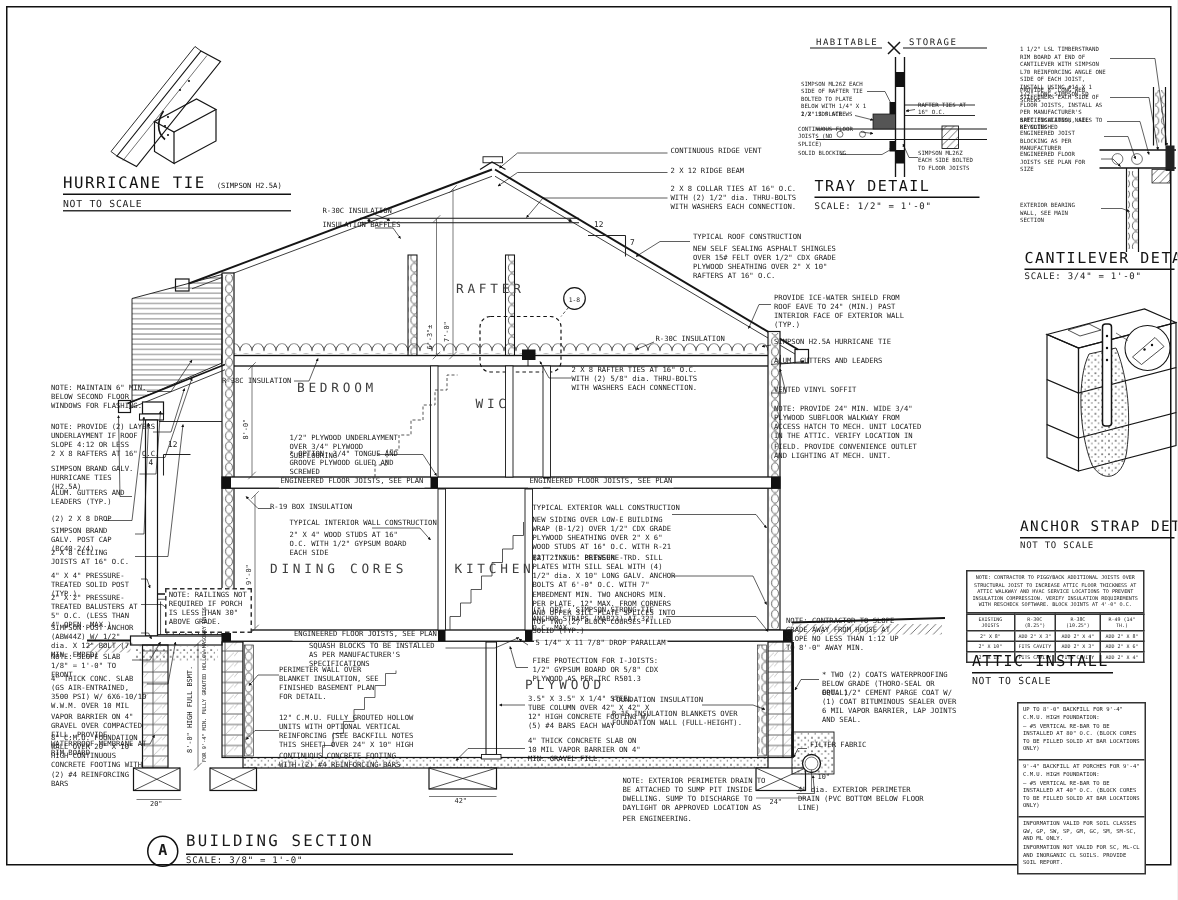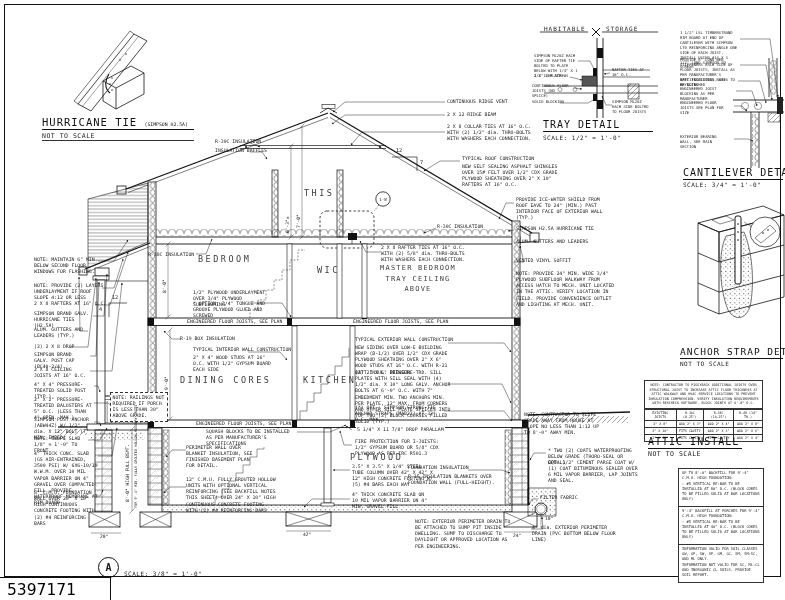--- a/index.html
+++ b/index.html
@@ -364,24 +364,23 @@
 
   <div class="lbl bg" style="left:205px;top:429px;width:90px">SQUASH BLOCKS TO BE INSTALLED AS PER MANUFACTURER'S SPECIFICATIONS</div>
   <div class="lbl" style="left:186px;top:445px;width:72px">PERIMETER WALL OVER BLANKET INSULATION, SEE FINISHED BASEMENT PLAN FOR DETAIL.</div>
   <div class="lbl" style="left:186px;top:477px;width:92px">12" C.M.U. FULLY GROUTED HOLLOW UNITS WITH OPTIONAL VERTICAL REINFORCING (SEE BACKFILL NOTES THIS SHEET) OVER 24" X 10" HIGH CONTINUOUS CONCRETE FOOTING WITH (2) #4 REINFORCING BARS</div>
   <div class="lbl nw bg" style="left:356px;top:427px">5 1/4" X 11 7/8" DROP PARALLAM</div>
   <div class="lbl" style="left:355px;top:439px;width:88px">FIRE PROTECTION FOR I-JOISTS: 1/2" GYPSUM BOARD OR 5/8" CDX PLYWOOD AS PER IRC R501.3</div>
   <div class="lbl" style="left:352px;top:464px;width:82px">3.5" X 3.5" X 1/4" STEEL TUBE COLUMN OVER 42" X 42" X 12" HIGH CONCRETE FOOTING W/ (5) #4 BARS EACH WAY</div>
   <div class="lbl" style="left:352px;top:492px;width:80px">4" THICK CONCRETE SLAB ON 10 MIL VAPOR BARRIER ON 4" MIN. GRAVEL FILL</div>
   <div class="lbl nw bg" style="left:195px;top:421px">ENGINEERED FLOOR JOISTS, SEE PLAN</div>
 
-  <div class="room" style="left:304px;top:188px">THIS</div>
+  <div class="room" style="left:304px;top:188px">RAFTER</div>
   <div class="room" style="left:198px;top:254px">BEDROOM</div>
   <div class="room" style="left:317px;top:265px">WIC</div>
-  <div class="room2" style="left:375px;top:263px;width:86px"><span>MASTER BEDROOM</span><br><span>TRAY CEILING ABOVE</span></div>
   <div class="room" style="left:180px;top:375px">DINING CORES</div>
   <div class="room" style="left:303px;top:375px">KITCHEN</div>
   <div class="room" style="left:350px;top:452px">PLYWOOD</div>
 
   <div class="vdim" style="left:285px;top:233px">6'-3"±</div>
   <div class="vdim" style="left:296px;top:228px">7'-0"</div>
   <div class="vdim" style="left:162px;top:293px">8'-0"</div>
   <div class="vdim" style="left:164px;top:390px">9'-0"</div>
   <div class="vdim" style="left:125px;top:502px">8'-0" HIGH FULL BSMT.</div>
   <div class="vdim sm" style="left:134px;top:508px">FOR 9'-4" MIN. FULLY GROUTED HOLLOW MASONRY UNITS</div>
@@ -467,16 +466,16 @@
       <p>9'-4" BACKFILL AT PORCHES FOR 9'-4" C.M.U. HIGH FOUNDATION:</p>
       <p>— #5 VERTICAL RE-BAR TO BE INSTALLED AT 40" O.C. (BLOCK CORES TO BE FILLED SOLID AT BAR LOCATIONS ONLY)</p>
     </div>
     <div class="sec">
       <p>INFORMATION VALID FOR SOIL CLASSES GW, GP, SW, SP, GM, GC, SM, SM-SC, AND ML ONLY.</p>
       <p>INFORMATION NOT VALID FOR SC, ML-CL AND INORGANIC CL SOILS. PROVIDE SOIL REPORT.</p>
     </div>
   </div>
 
   <div id="marker-a">A</div>
+  <div id="bsec-title">BUILDING SECTION</div>
   <div class="dscale" style="left:124px;top:570px">SCALE: 3/8" = 1'-0"</div>
 
-  <div id="numbox">5397171</div>
 </div>
 
 </body></html>

